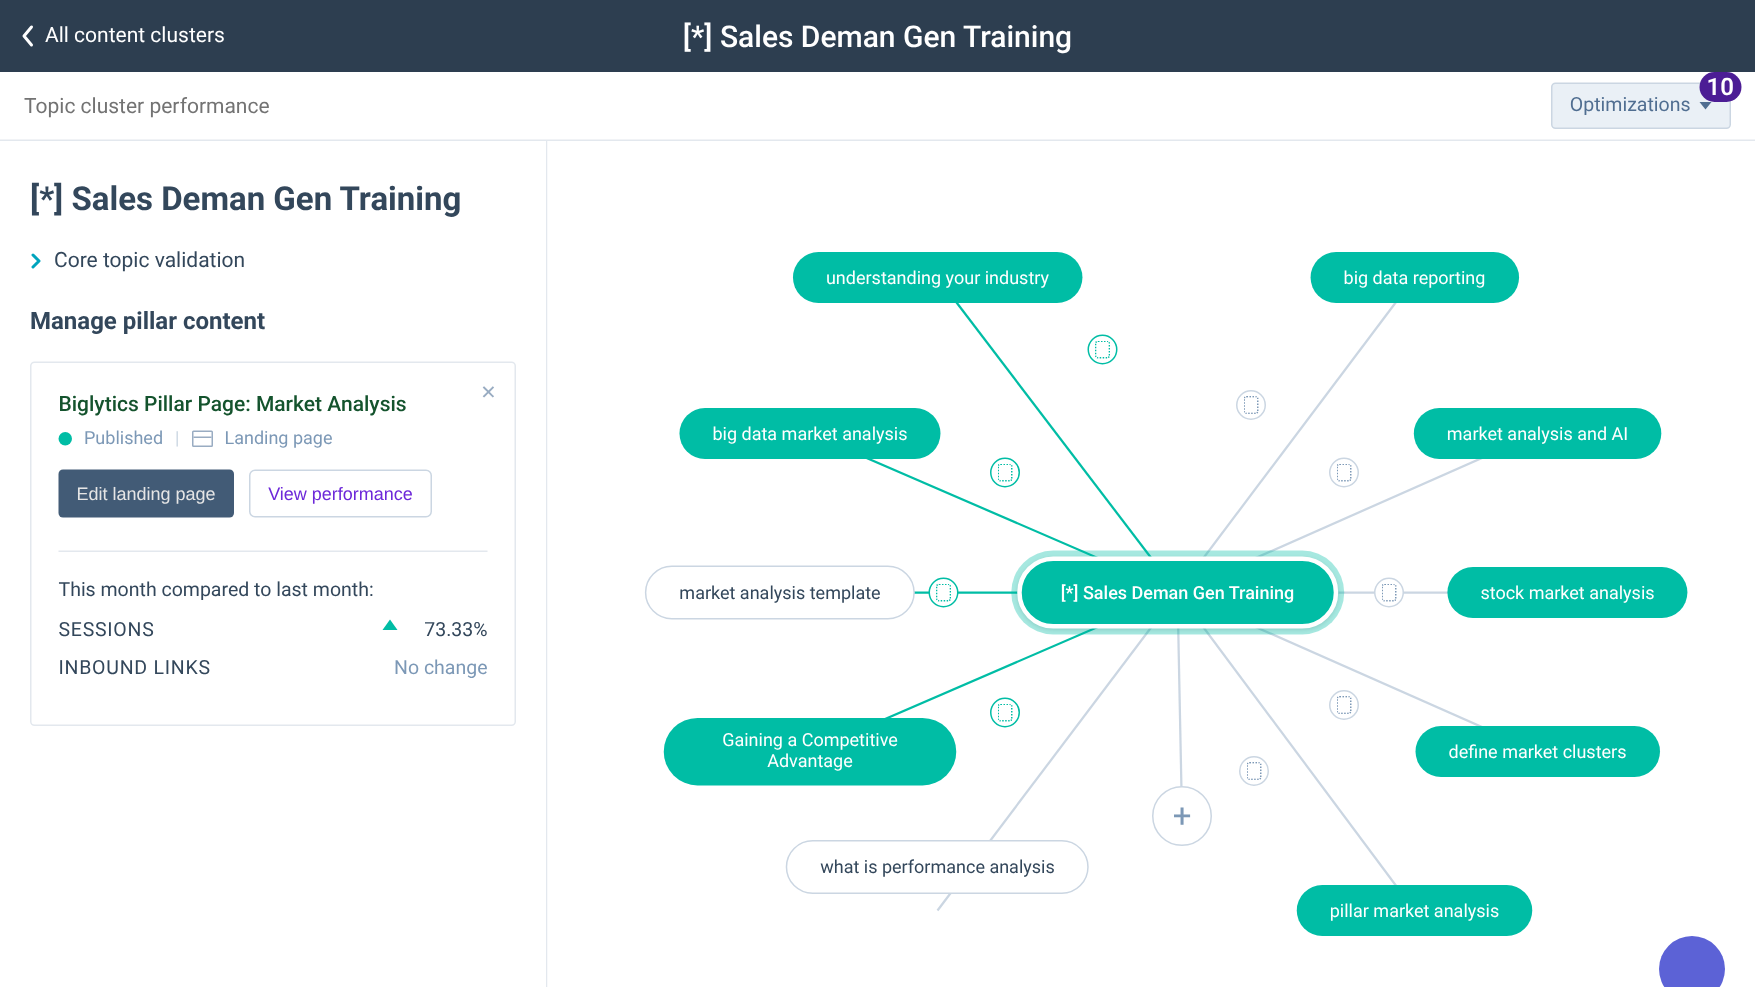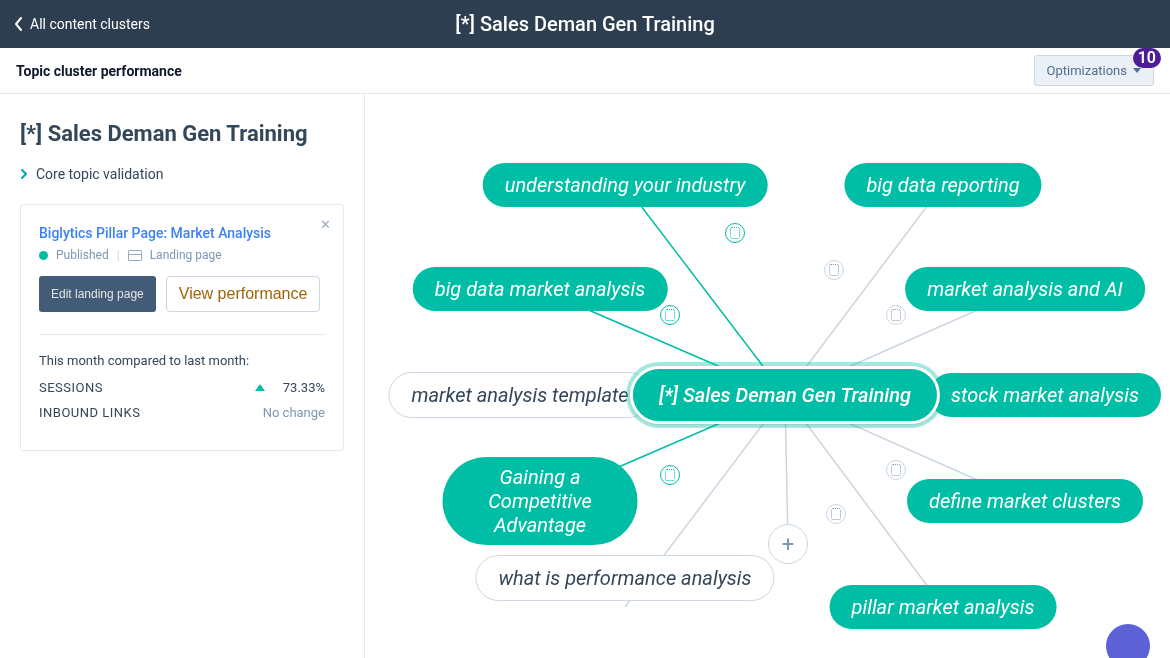--- a/index.html
+++ b/index.html
@@ -45,23 +45,23 @@
     height: 46px;
     background: #fff;
     border-bottom: 1px solid #e3e8ee;
     display: flex;
     align-items: center;
     padding: 0 16px;
     justify-content: space-between;
     position: relative;
   }
   .tpc-link {
-    color: #0f172a;
+    color: #737373;
     font-size: 14px;
-    font-weight: 700;
+    font-weight: 400;
     cursor: pointer;
   }
   .opt-btn {
     background: #eaf0f6;
     color: #506e91;
     border: 1px solid #cbd6e2;
     border-radius: 3px;
     padding: 7px 12px;
     font-size: 13px;
     display: flex;
@@ -124,21 +124,21 @@
     position: relative;
   }
   .card-close {
     position: absolute;
     top: 12px; right: 12px;
     color: #99acc2;
     font-size: 13px;
     cursor: pointer;
   }
   .card-title {
-    color: #3b82f6;
+    color: #14532d;
     font-size: 14px;
     font-weight: 500;
     margin-bottom: 7px;
   }
   .meta {
     display: flex;
     align-items: center;
     gap: 8px;
     font-size: 12px;
     color: #7c98b6;
@@ -168,25 +168,25 @@
     background: #425b76;
     color: #e5e5e5;
     border: none;
     border-radius: 3px;
     padding: 8px 12px;
     font-size: 12px;
     cursor: pointer;
   }
   .btn-light {
     background: #fff;
-    color: #a16207;
+    color: #6d28d9;
     border: 1px solid #cbd6e2;
     border-radius: 4px;
     padding: 8px 12px;
-    font-size: 16px;
+    font-size: 12px;
     cursor: pointer;
   }
   .divider {
     border-top: 1px solid #e3e8ee;
     margin-bottom: 18px;
   }
   .compare {
     font-size: 13px;
     color: #33475b;
     margin-bottom: 12px;
@@ -194,21 +194,21 @@
   .stat-row {
     display: flex;
     justify-content: space-between;
     font-size: 13px;
     margin-bottom: 10px;
   }
   .stat-name {
     letter-spacing: .5px;
   }
   .stat-val {
-    display: flex; align-items: center; gap: 18px;
+    display: flex; align-items: flex-start; gap: 18px;
   }
   .tri-up {
     width: 0; height: 0;
     border-left: 5px solid transparent;
     border-right: 5px solid transparent;
     border-bottom: 7px solid #00bda5;
   }
   .nochange { color: #7c98b6; }
 
   
@@ -216,25 +216,24 @@
     flex: 1;
     position: relative;
     background: #fff;
   }
   .links { position: absolute; inset: 0; }
   .node {
     position: absolute;
     transform: translate(-50%, -50%);
     padding: 10px 22px;
     border-radius: 999px;
-    font-size: 20px;
+    font-size: 12px;
     white-space: nowrap;
     cursor: pointer;
     text-align: center;
-    font-style: italic;
   }
   .node.teal {
     background: #00bda5;
     color: #fff;
   }
   .node.teal.two-line {
     line-height: 1.2;
     padding: 8px 28px;
     white-space: normal;
     width: 195px;
@@ -319,20 +318,21 @@
   <div class="side">
     <h1>[*] Sales Deman Gen Training</h1>
 
     <div class="collapse-row">
       <svg width="8" height="12" viewBox="0 0 8 12" fill="none" stroke-width="2" stroke-linecap="round" stroke-linejoin="round">
           <polyline points="2,2 6,6 2,10"></polyline>
         </svg>
       <span>Core topic validation</span>
     </div>
 
+    <h2>Manage pillar content</h2>
 
     <div class="card">
       <div class="card-close">✕</div>
       <div class="card-title">Biglytics Pillar Page: Market Analysis</div>
       <div class="meta">
         <span class="dot-green"></span>
         <span>Published</span>
         <span class="meta-sep">|</span>
         <span class="lp-icon"></span>
         <span>Landing page</span>

